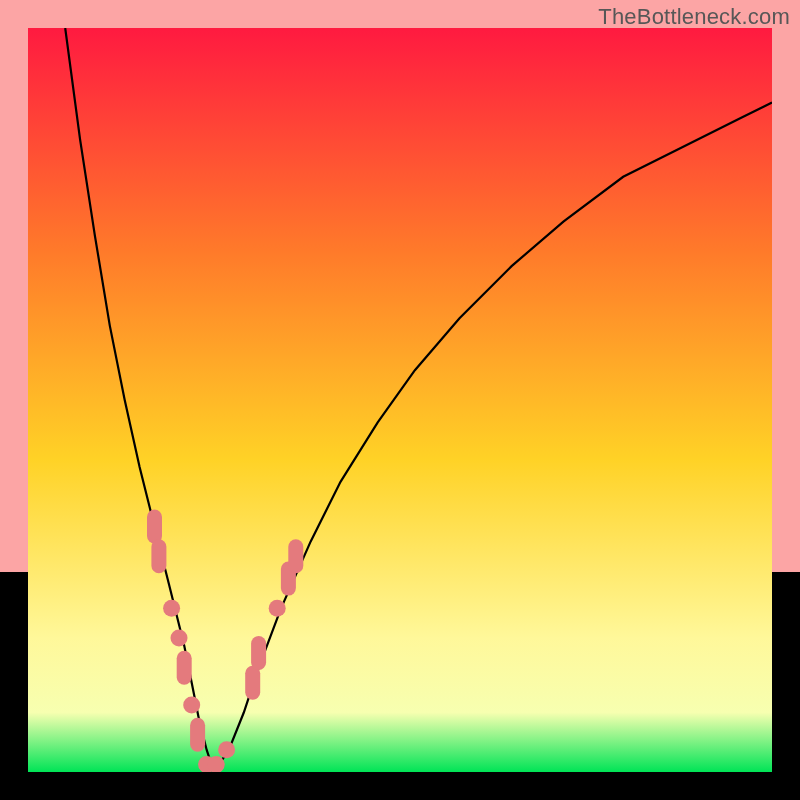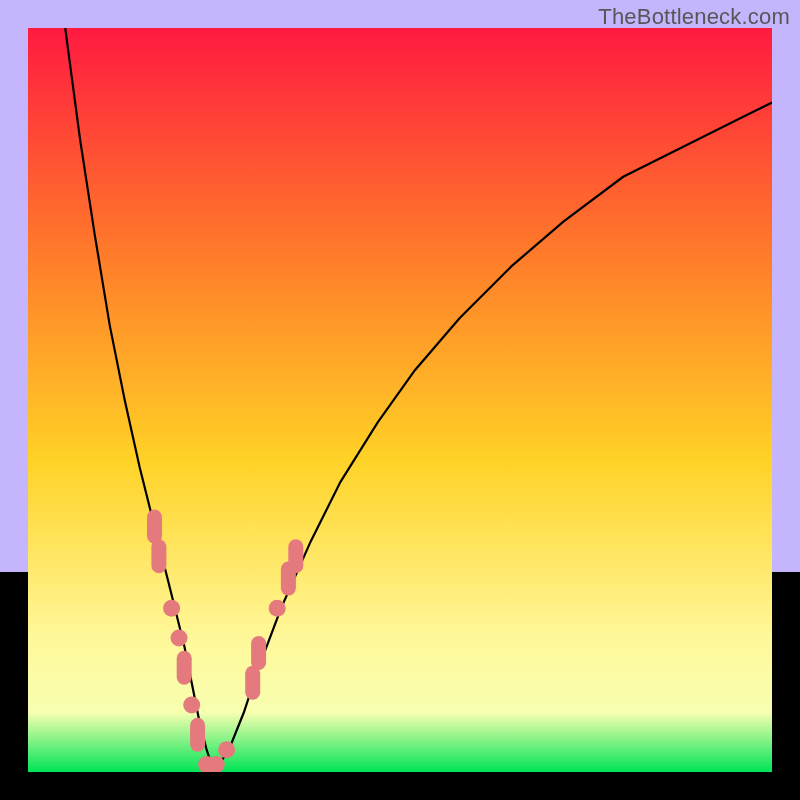--- a/index.html
+++ b/index.html
@@ -10,21 +10,21 @@
     overflow: hidden;
     background: #000;
     font-family: Arial, Helvetica, sans-serif;
   }
   .frame {
     position: absolute;
     top: 0;
     left: 0;
     width: 800px;
     height: 572px;
-    background: #c4b5fd;
+    background: #fca5a5;
   }
   .plot {
     position: absolute;
     top: 28px;
     left: 28px;
     width: 744px;
     height: 744px;
     
   }
   .watermark {

